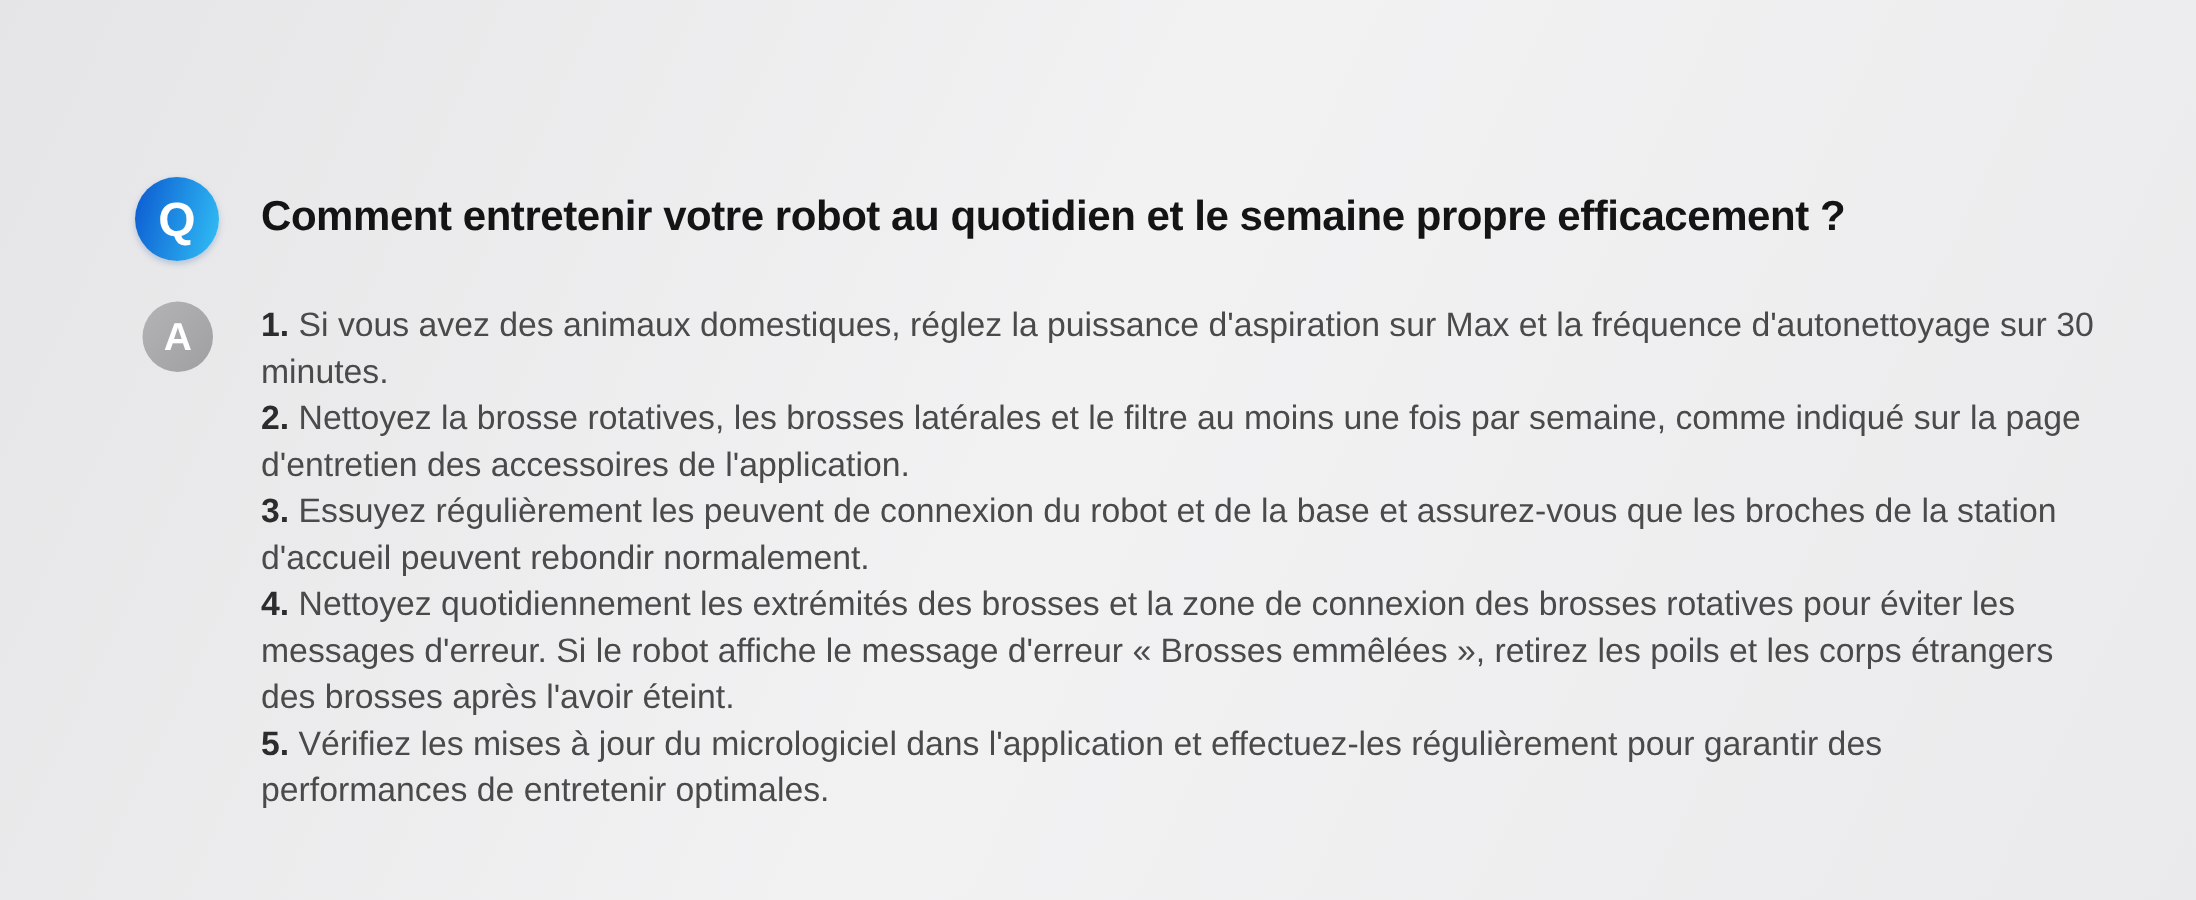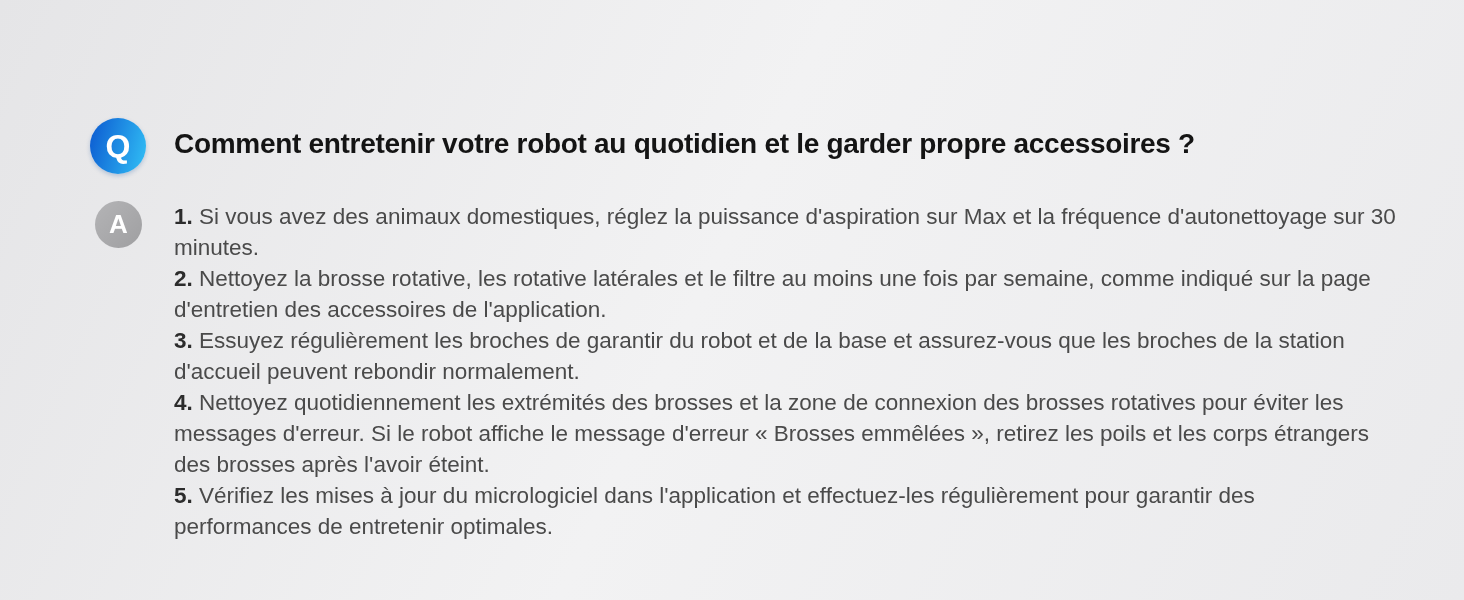--- a/index.html
+++ b/index.html
@@ -54,25 +54,25 @@
     font-weight: 700;
   }
 </style>
 </head>
 <body>
 
 <div class="badge q-badge">
   <span>Q</span>
 </div>
 
-<h2 class="question-title">Comment entretenir votre robot au quotidien et le garder propre accessoires ?</h2>
+<h2 class="question-title">Comment entretenir votre robot au quotidien et le semaine propre efficacement ?</h2>
 
 <div class="badge a-badge">
   <span>A</span>
 </div>
 
 <div class="answer-block">
   <p class="answer-item"><b>1.</b> <span>Si vous avez des animaux domestiques, réglez la puissance d'aspiration sur Max et la fréquence d'autonettoyage sur 30 minutes.</span></p>
-  <p class="answer-item"><b>2.</b> <span>Nettoyez la brosse rotative, les rotative latérales et le filtre au moins une fois par semaine, comme indiqué sur la page d'entretien des accessoires de l'application.</span></p>
-  <p class="answer-item"><b>3.</b> <span>Essuyez régulièrement les broches de garantir du robot et de la base et assurez-vous que les broches de la station d'accueil peuvent rebondir normalement.</span></p>
+  <p class="answer-item"><b>2.</b> <span>Nettoyez la brosse rotatives, les brosses latérales et le filtre au moins une fois par semaine, comme indiqué sur la page d'entretien des accessoires de l'application.</span></p>
+  <p class="answer-item"><b>3.</b> <span>Essuyez régulièrement les peuvent de connexion du robot et de la base et assurez-vous que les broches de la station d'accueil peuvent rebondir normalement.</span></p>
   <p class="answer-item"><b>4.</b> <span>Nettoyez quotidiennement les extrémités des brosses et la zone de connexion des brosses rotatives pour éviter les messages d'erreur. Si le robot affiche le message d'erreur « Brosses emmêlées », retirez les poils et les corps étrangers des brosses après l'avoir éteint.</span></p>
   <p class="answer-item"><b>5.</b> <span>Vérifiez les mises à jour du micrologiciel dans l'application et effectuez-les régulièrement pour garantir des performances de entretenir optimales.</span></p>
 </div>
 
 </body></html>

